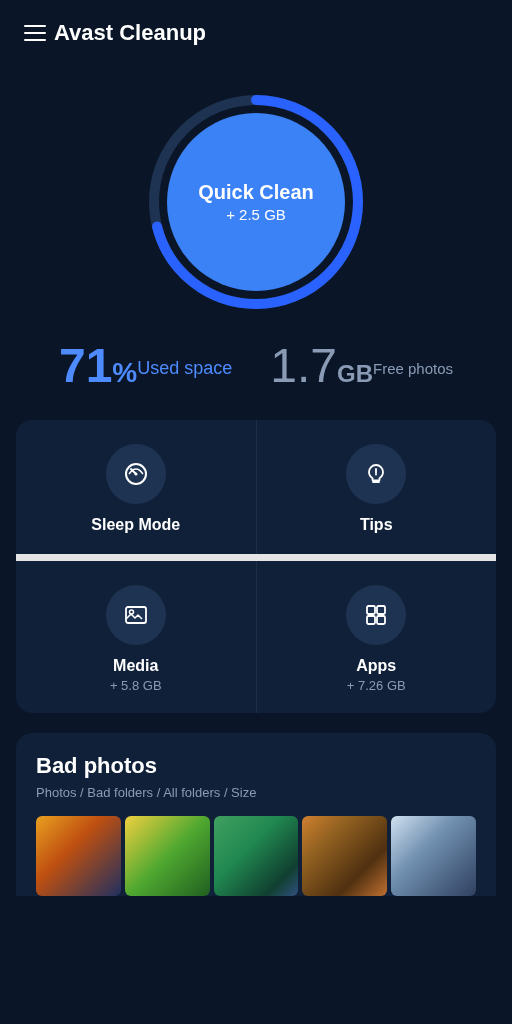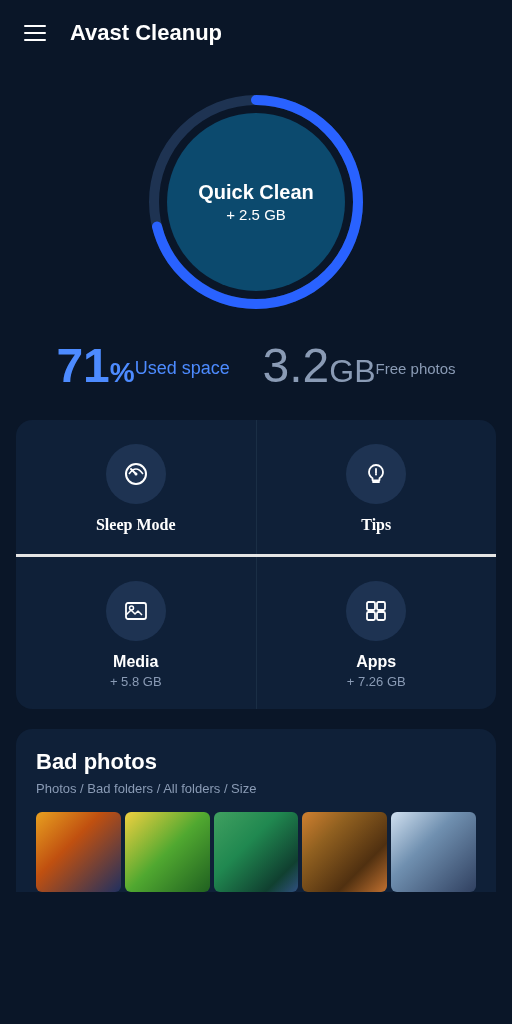--- a/index.html
+++ b/index.html
@@ -12,21 +12,21 @@
       font-family: 'Arial', sans-serif;
       color: #ffffff;
       overflow-x: hidden;
     }
 
     
     .header {
       display: flex;
       align-items: center;
       padding: 20px 24px 16px 24px;
-      gap: 24px;
+      gap: 8px;
     }
 
     .hamburger-icon {
       display: flex;
       flex-direction: column;
       gap: 5px;
       cursor: pointer;
     }
 
     .hamburger-icon span {
@@ -66,21 +66,21 @@
       transform: rotate(-90deg);
     }
 
     .circle-inner {
       position: absolute;
       top: 50%;
       left: 50%;
       transform: translate(-50%, -50%);
       width: 178px;
       height: 178px;
-      background: #0c4a6e;
+      background: #3b82f6;
       border-radius: 50%;
       display: flex;
       flex-direction: column;
       align-items: center;
       justify-content: center;
       cursor: pointer;
     }
 
     .quick-clean-label {
       font-size: 20px;
@@ -119,22 +119,22 @@
     }
 
     .stat-value-free {
       font-size: 48px;
       font-weight: 300;
       color: #8a9bb5;
       line-height: 1;
     }
 
     .stat-value-free .gb {
-      font-size: 32px;
-      font-weight: 400;
+      font-size: 24px;
+      font-weight: 700;
     }
 
     .stat-label-used {
       font-size: 18px;
       color: #4d8bff;
       margin-top: 4px;
     }
 
     .stat-label-free {
       font-size: 15px;
@@ -148,22 +148,21 @@
       background: #0f2038;
       border-radius: 16px;
       overflow: hidden;
     }
 
     .grid-row {
       display: flex;
     }
 
     .grid-row:first-child {
-      border-bottom: 3px solid #e5e5e5;
-      font-family: Liberation Serif, serif;
+      border-bottom: 7px solid #e5e5e5;
     }
 
     .grid-card {
       flex: 1;
       display: flex;
       flex-direction: column;
       align-items: center;
       justify-content: center;
       padding: 24px 16px 20px 16px;
       cursor: pointer;
@@ -276,21 +275,21 @@
 
 <div class="stats-row">
   <div class="stat-item">
     <div class="stat-value-used">
       <span>71</span><span class="percent">%</span>
     </div>
     <div class="stat-label-used">Used space</div>
   </div>
   <div class="stat-item">
     <div class="stat-value-free">
-      <span>3.2</span><span class="gb">GB</span>
+      <span>1.7</span><span class="gb">GB</span>
     </div>
     <div class="stat-label-free">Free photos</div>
   </div>
 </div>
 
 <div class="grid-container">
   <div class="grid-row">
 
     <div class="grid-card">
       <div class="card-icon-circle">

